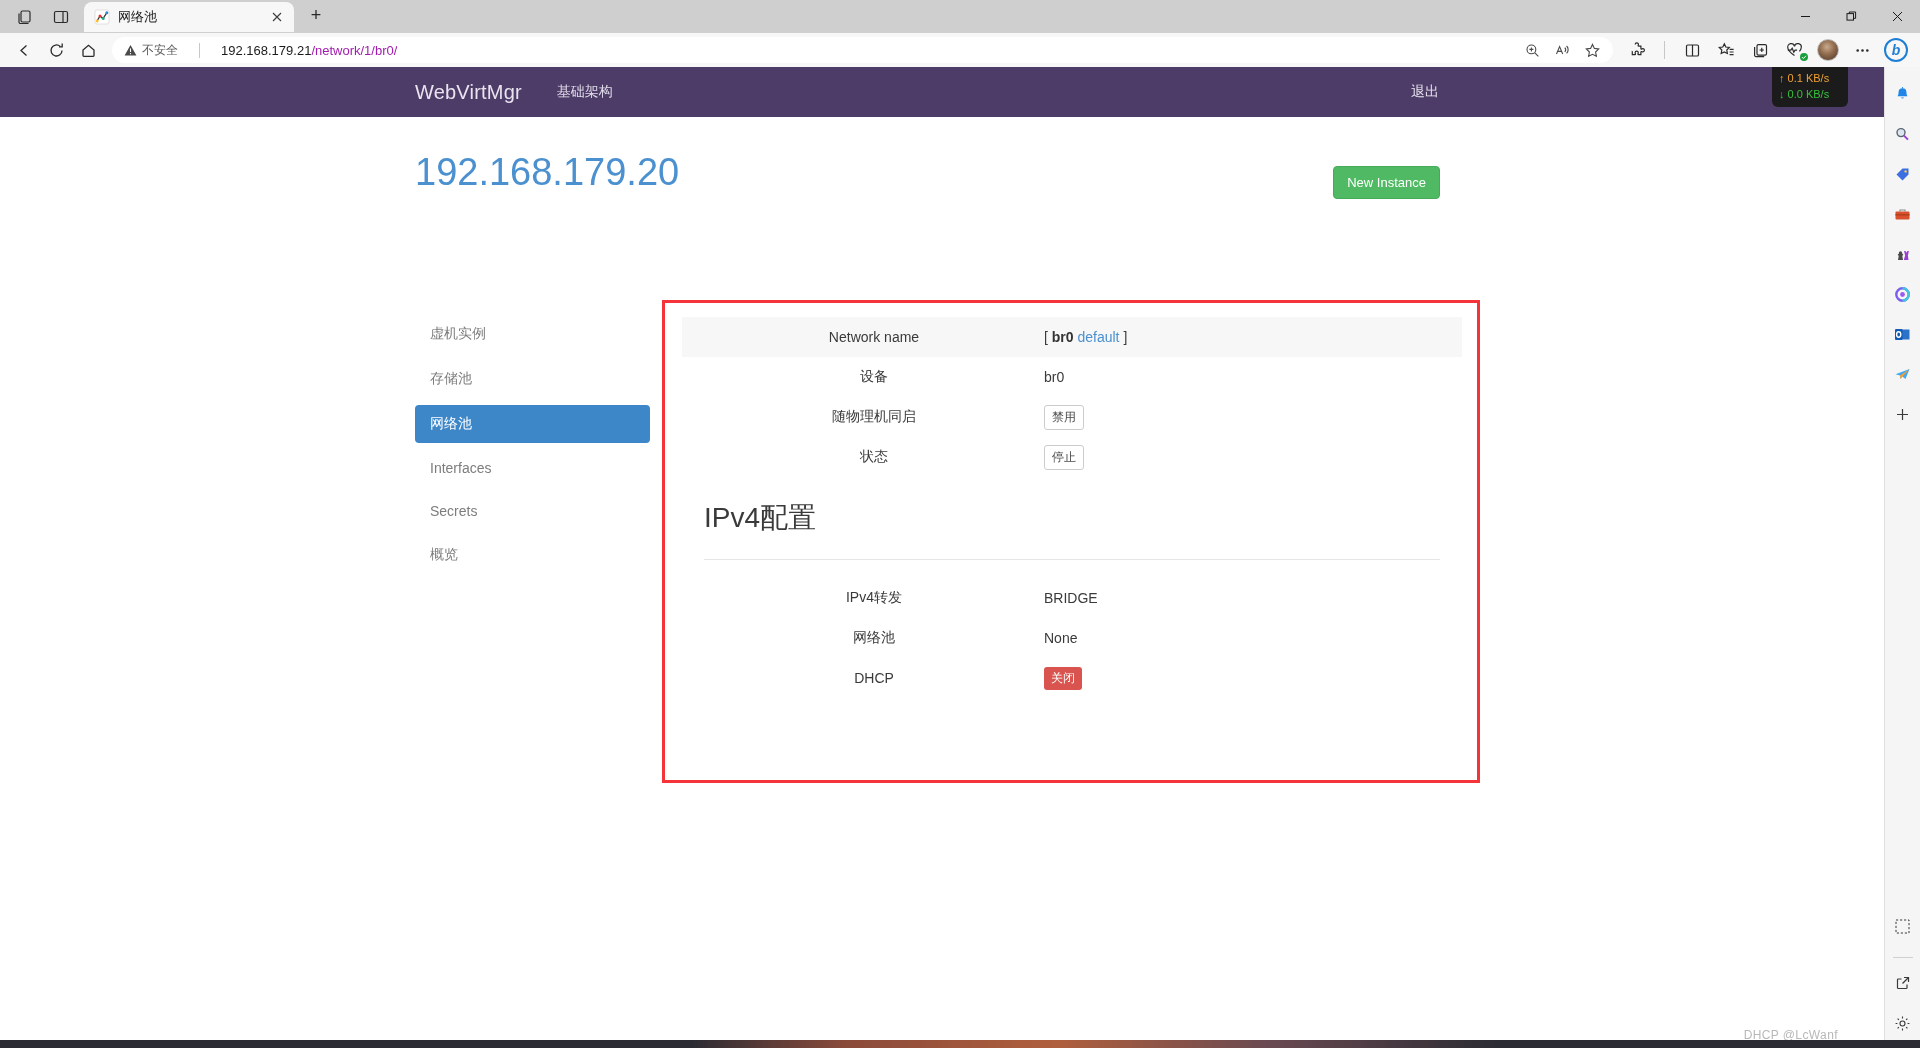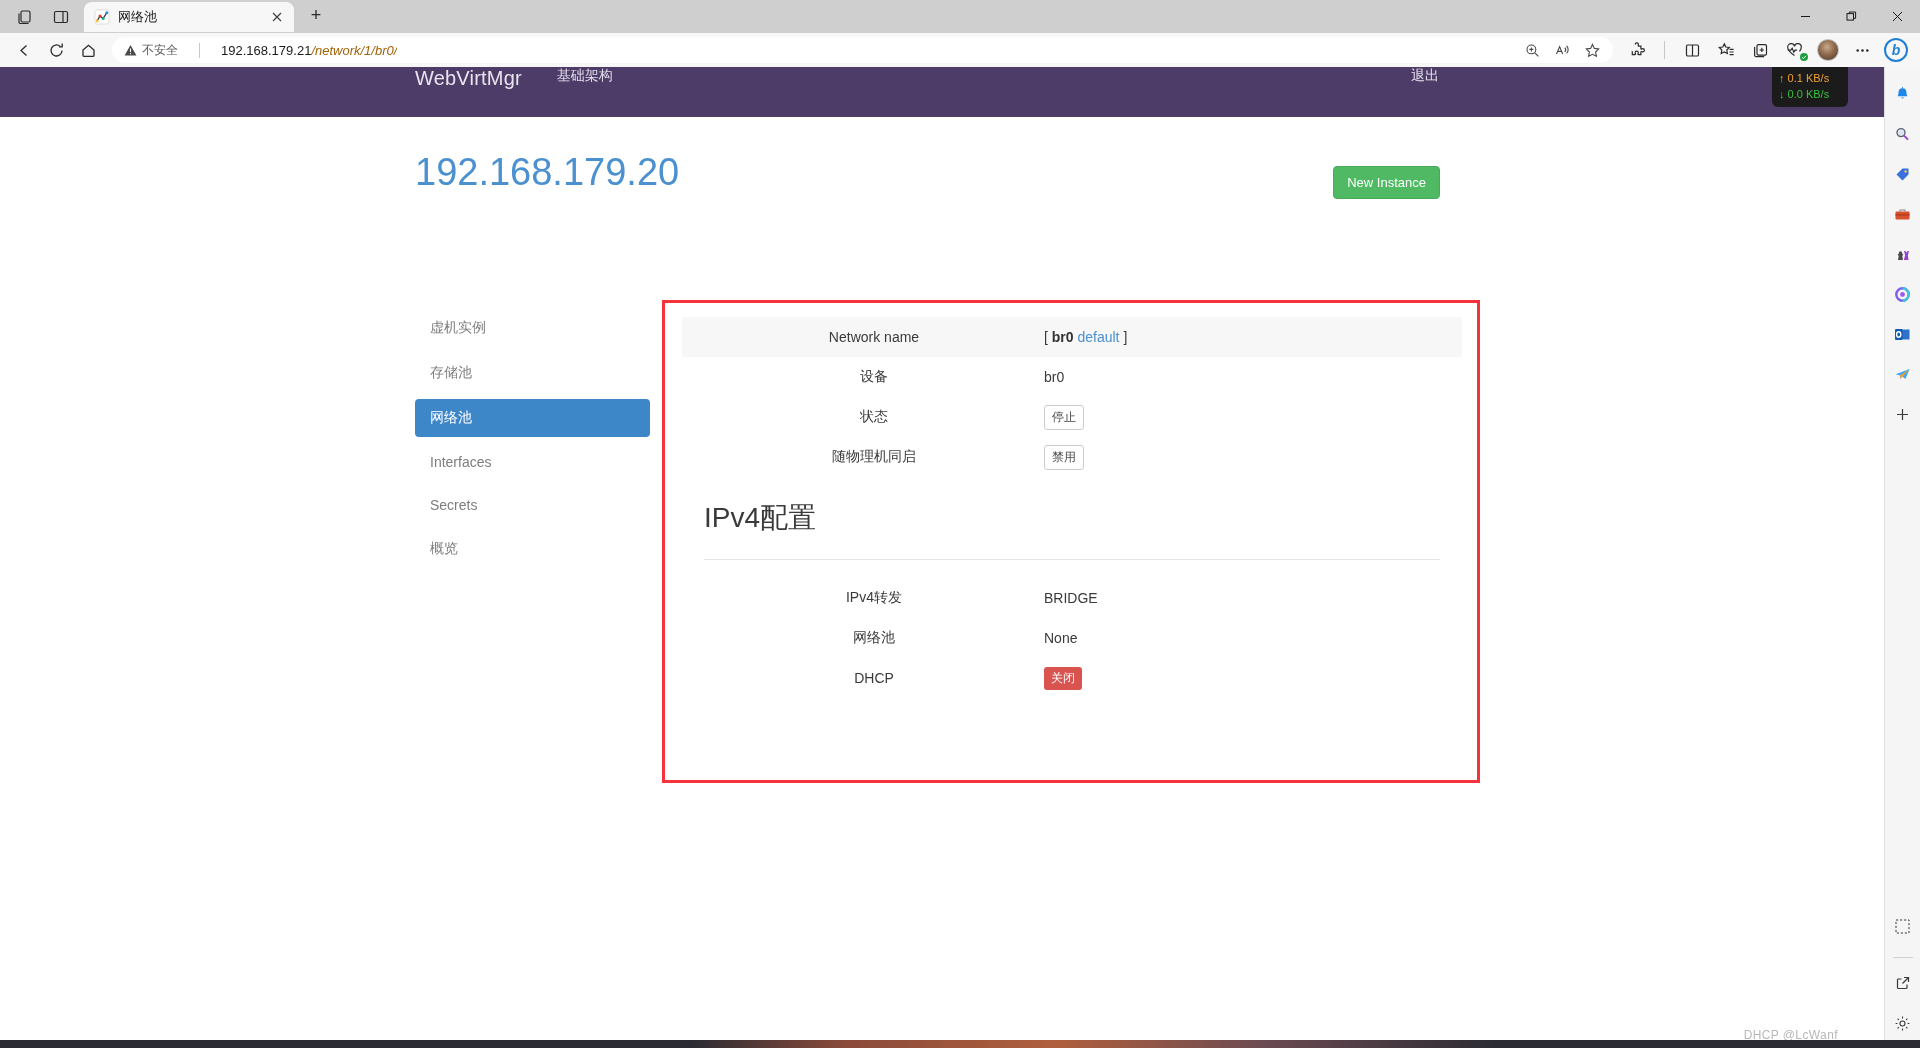--- a/index.html
+++ b/index.html
@@ -60,21 +60,21 @@
   }
   .omnibox {
     flex: 1 1 auto; height: 26px; background: #ffffff; border-radius: 13px;
     display: flex; align-items: center; padding: 0 8px 0 12px; margin: 0 8px;
     min-width: 0;
     gap: 12px;
   }
   .omni-warn { display: flex; align-items: center; gap: 5px; color: #5a5a5a; font-size: 12px; flex: 0 0 auto; }
   .omni-divider { width: 1px; height: 15px; background: #c7c7c7; margin: 0 9px; flex: 0 0 auto; }
   .omni-url { font-size: 13px; color: #1b1b1b; white-space: nowrap; overflow: hidden; }
-  .omni-url .dim { color: #a16207; font-style: italic; }
+  .omni-url .dim { color: #a21caf; }
   .omni-actions { display: flex; align-items: center; gap: 4px; margin-left: auto; flex: 0 0 auto; }
   .omni-ico { width: 26px; height: 24px; display:flex; align-items:center; justify-content:center; color: #4a4a4a; }
   .nav-right { display: flex; align-items: center; gap: 2px; flex: 0 0 auto; }
   .nav-right .nav-ico { width: 32px; height: 28px; display:flex; align-items:center; justify-content:center; color:#2b2b2b; position: relative; }
   .avatar {
     width: 22px; height: 22px; border-radius: 50%;
     background: radial-gradient(circle at 45% 35%, #c9a98c 0%, #8f6a4d 45%, #4a3526 100%);
     border: 1px solid #bdbdbd;
   }
   .bing-badge {
@@ -99,21 +99,21 @@
     width: 30px; height: 30px; margin-bottom: 10px;
     display: flex; align-items: center; justify-content: center; font-size: 15px;
   }
   .es-spacer { flex: 1 1 auto; }
   .es-sep { width: 20px; height: 1px; background: #d0d0d0; margin: 6px 0 10px; }
 
   
   .app-navbar {
     position: absolute; top: 0; left: 0; width: 1884px; height: 50px;
     background: #4c3c67;
-    display: flex; 
+    display: flex; align-items: center;
   }
   .brand {
     margin-left: 415px; color: #e9e4f0; font-size: 20px; letter-spacing: 0.2px;
   }
   .nav-link {
     margin-left: 35px; color: #e0dbe9; font-size: 14px;
   }
   .logout {
     position: absolute; right: 445px; color: #e9e4f0; font-size: 14px;
   }
@@ -133,21 +133,21 @@
   }
   .page-title { font-size: 38px; color: #4b90cf; font-weight: 400; line-height: 1.1; text-align: center; }
   .btn-green {
     background: #4fb963; color: #ffffff; font-size: 13px;
     padding: 8px 13px; border-radius: 4px; border: 1px solid #46ab59;
     margin-top: 14px;
   }
 
   
   .side-nav {
-    position: absolute; top: 242px; left: 415px; width: 235px;
+    position: absolute; top: 248px; left: 415px; width: 235px;
   }
   .side-item {
     padding: 10px 15px; font-size: 14px; color: #7d7d7d; border-radius: 4px;
     margin-bottom: 7px;
   }
   .side-item.active { background: #3d87c9; color: #ffffff; }
 
   
   .redbox {
     position: absolute; top: 233px; left: 662px; width: 818px; height: 483px;
@@ -391,30 +391,30 @@
           <div class="dl-label">Network name</div>
           <div class="dl-value"><span>[ </span><span class="mono-b">br0</span> <a href="#">default</a><span> ]</span></div>
         </div>
 
         <div class="dl-row">
           <div class="dl-label">设备</div>
           <div class="dl-value">br0</div>
         </div>
 
         <div class="dl-row">
+          <div class="dl-label">随物理机同启</div>
+          <div class="dl-value">
+            <span class="badge-outline">禁用</span>
+          </div>
+        </div>
+
+        <div class="dl-row">
           <div class="dl-label">状态</div>
           <div class="dl-value">
             <span class="badge-outline">停止</span>
-          </div>
-        </div>
-
-        <div class="dl-row">
-          <div class="dl-label">随物理机同启</div>
-          <div class="dl-value">
-            <span class="badge-outline">禁用</span>
           </div>
         </div>
       </div>
 
       <div class="section-title">IPv4配置</div>
       <div class="hr"></div>
 
       <div class="dl-table" style="margin-top:18px;">
         <div class="dl-row">
           <div class="dl-label">IPv4转发</div>

